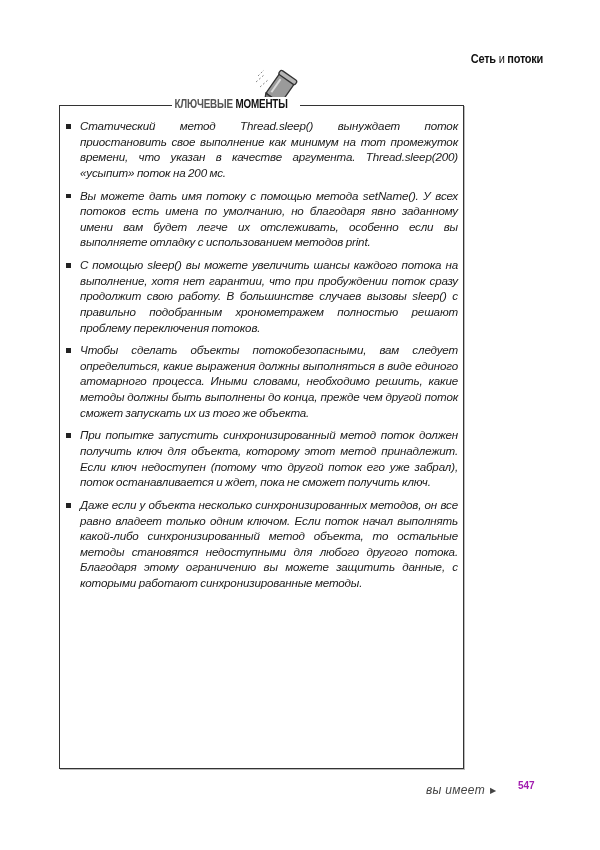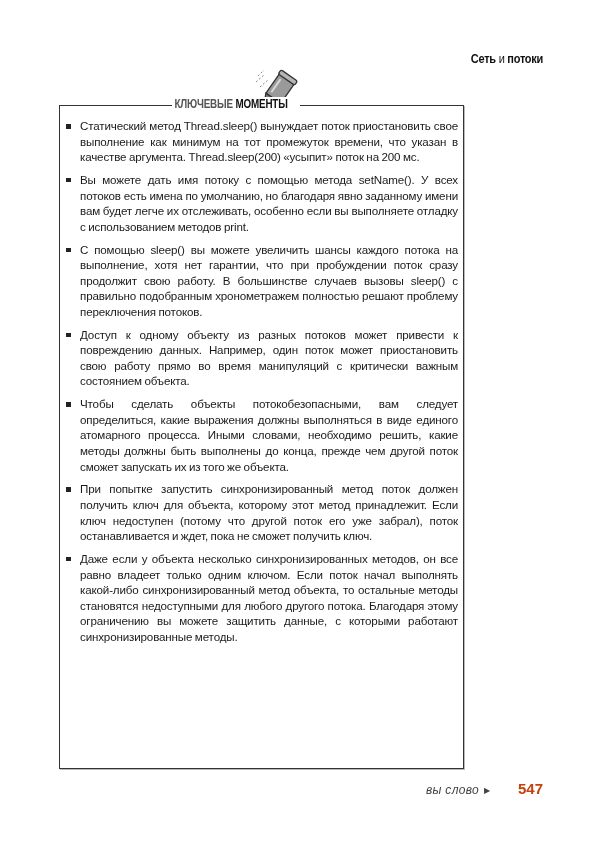--- a/index.html
+++ b/index.html
@@ -96,20 +96,21 @@
     .bullets li .sq {
       position: absolute;
       left: 4px;
       top: 6px;
       width: 4.5px;
       height: 4.5px;
       background: #222;
     }
     .bullets li .txt {
       display: block;
+      font-style: italic;
     }
     .footer-nav {
       position: absolute;
       top: 783px;
       left: 426px;
       font-size: 12px;
       font-style: italic;
       color: #444;
       letter-spacing: 0.3px;
     }
@@ -118,23 +119,23 @@
       font-size: 8px;
       margin-left: 5px;
       position: relative;
       top: -1px;
       color: #444;
     }
     .page-number {
       position: absolute;
       top: 780px;
       left: 518px;
-      font-size: 15px;
+      font-size: 10px;
       font-weight: bold;
-      color: #c2410c;
+      color: #a21caf;
     }
   </style>
 </head>
 <body>
 
 <div class="running-header">
   <span>Сеть</span><span class="conj"> и </span><span>потоки</span>
 </div>
 
 <div class="key-box"></div>
@@ -170,33 +171,29 @@
   <li>
       <span class="sq"></span>
       <span class="txt">Вы можете дать имя потоку с помощью метода setName(). У всех потоков есть имена по умолчанию, но благодаря явно заданному имени вам будет легче их отслеживать, особенно если вы выполняете отладку с использованием методов print.</span>
     </li>
   <li>
       <span class="sq"></span>
       <span class="txt">С помощью sleep() вы можете увеличить шансы каждого потока на выполнение, хотя нет гарантии, что при пробуждении поток сразу продолжит свою работу. В большинстве случаев вызовы sleep() с правильно подобранным хронометражем полностью решают проблему переключения потоков.</span>
     </li>
   <li>
       <span class="sq"></span>
-      <span class="txt">Доступ к одному объекту из разных потоков может привести к повреждению данных. Например, один поток может приостановить свою работу прямо во время манипуляций с критически важным состоянием объекта.</span>
-    </li>
-  <li>
-      <span class="sq"></span>
       <span class="txt">Чтобы сделать объекты потокобезопасными, вам следует определиться, какие выражения должны выполняться в виде единого атомарного процесса. Иными словами, необходимо решить, какие методы должны быть выполнены до конца, прежде чем другой поток сможет запускать их из того же объекта.</span>
     </li>
   <li>
       <span class="sq"></span>
       <span class="txt">При попытке запустить синхронизированный метод поток должен получить ключ для объекта, которому этот метод принадлежит. Если ключ недоступен (потому что другой поток его уже забрал), поток останавливается и ждет, пока не сможет получить ключ.</span>
     </li>
   <li>
       <span class="sq"></span>
       <span class="txt">Даже если у объекта несколько синхронизированных методов, он все равно владеет только одним ключом. Если поток начал выполнять какой-либо синхронизированный метод объекта, то остальные методы становятся недоступными для любого другого потока. Благодаря этому ограничению вы можете защитить данные, с которыми работают синхронизированные методы.</span>
     </li>
 </ul>
 
 <div class="footer-nav">
-  <span>вы слово</span><span class="arrow">▶</span>
+  <span>вы имеет</span><span class="arrow">▶</span>
 </div>
 
 <div class="page-number">547</div>
 
 </body></html>

